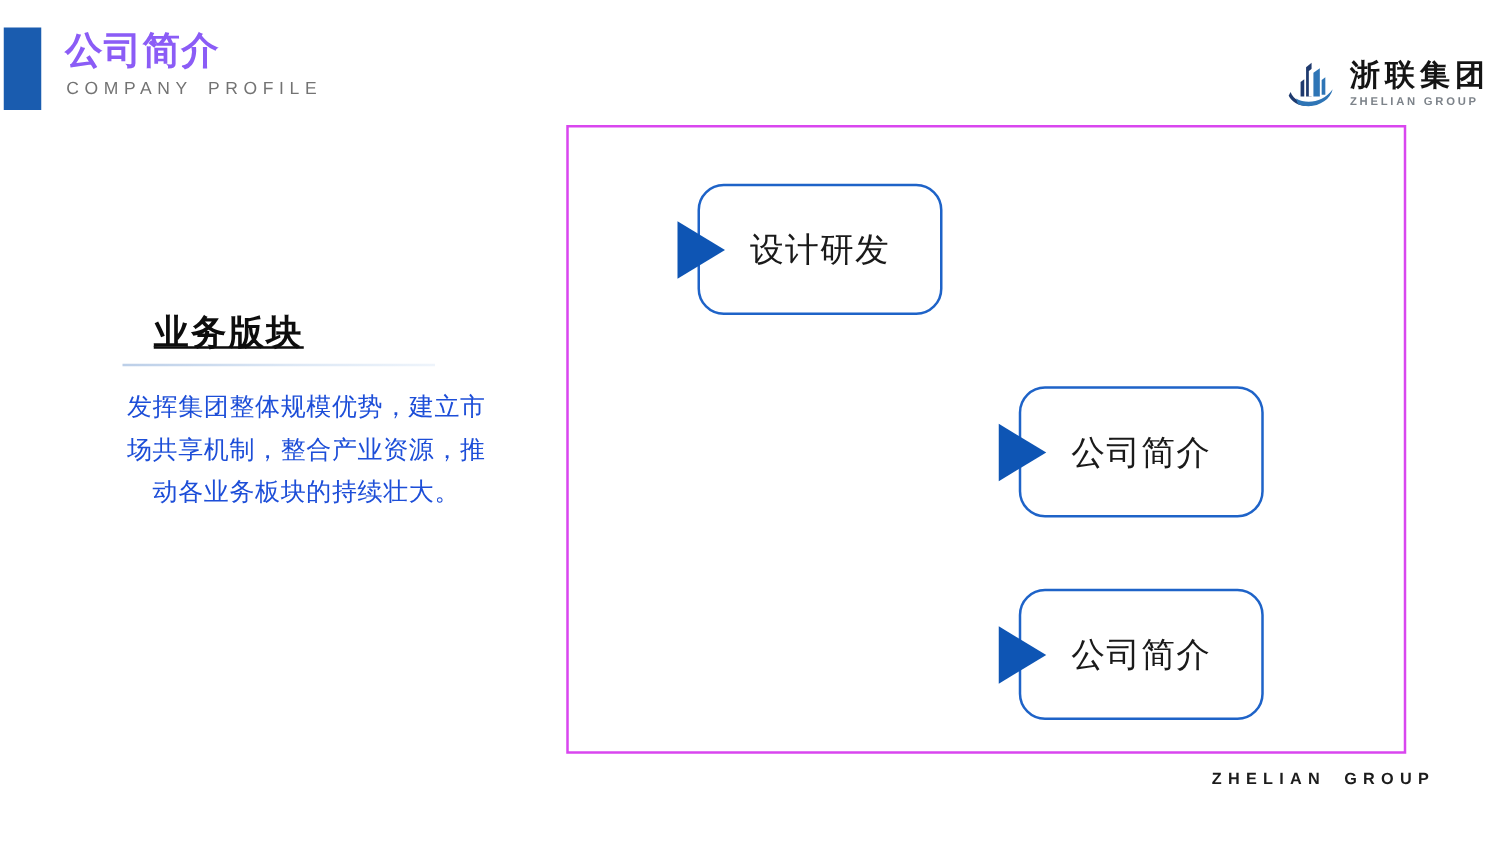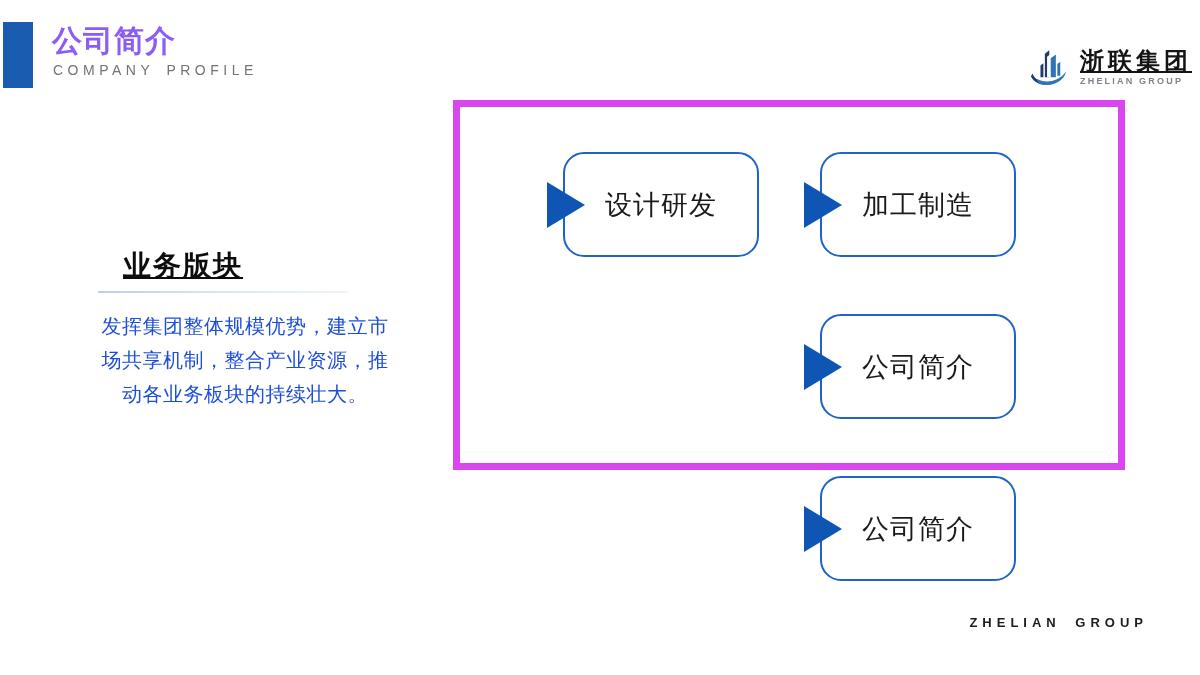--- a/index.html
+++ b/index.html
@@ -36,21 +36,21 @@
   
   .logo {
     position: absolute; left: 1028px; top: 45px;
     display: flex; align-items: center;
   }
   .logo-icon { width: 44px; height: 44px; display: block; }
   .logo-text { margin-left: 8px; }
   .logo-cn {
     font-family: "Liberation Serif", "DejaVu Serif", serif;
     font-size: 24px; font-weight: 700; color: #141414;
-    letter-spacing: 4px; line-height: 26px; white-space: nowrap; text-decoration: underline;
+    letter-spacing: 4px; line-height: 26px; white-space: nowrap;
   }
   .logo-en {
     font-size: 9px; font-weight: 700; color: #7d838a;
     letter-spacing: 2.2px; margin-top: 2px; white-space: nowrap;
   }
 
   
   .section-heading {
     position: absolute; left: 123px; top: 249px;
     margin: 0;
@@ -66,23 +66,23 @@
     position: absolute; left: 98px; top: 309px;
     width: 294px; margin: 0;
     font-size: 20px; line-height: 34px; color: #1d4ed8;
     letter-spacing: 0.5px;
     white-space: pre-line; text-align: center;
   }
 
   
   .panel {
     position: absolute; left: 453px; top: 100px;
-    width: 672px; height: 370px;
+    width: 672px; height: 503px;
     background: #ffffff;
-    border: 7px solid #d946ef;
+    border: 2px solid #d946ef;
     box-sizing: border-box;
   }
   .biz-item { position: absolute; width: 196px; height: 105px; }
   .biz-item.c1 { left: 103px; }
   .biz-item.c2 { left: 360px; }
   .biz-item.r1 { top: 45px; }
   .biz-item.r2 { top: 207px; }
   .biz-item.r3 { top: 369px; }
   .biz-box {
     position: absolute; inset: 0;
@@ -147,26 +147,20 @@
 
   <div class="panel">
 
     <div class="biz-item c1 r1">
       <span class="tri"></span>
       <div class="biz-box">
         <span class="biz-label">设计研发</span>
       </div>
     </div>
 
-    <div class="biz-item c2 r1">
-      <span class="tri"></span>
-      <div class="biz-box">
-        <span class="biz-label">加工制造</span>
-      </div>
-    </div>
 
 
     <div class="biz-item c2 r2">
       <span class="tri"></span>
       <div class="biz-box">
         <span class="biz-label">公司简介</span>
       </div>
     </div>
 
 

